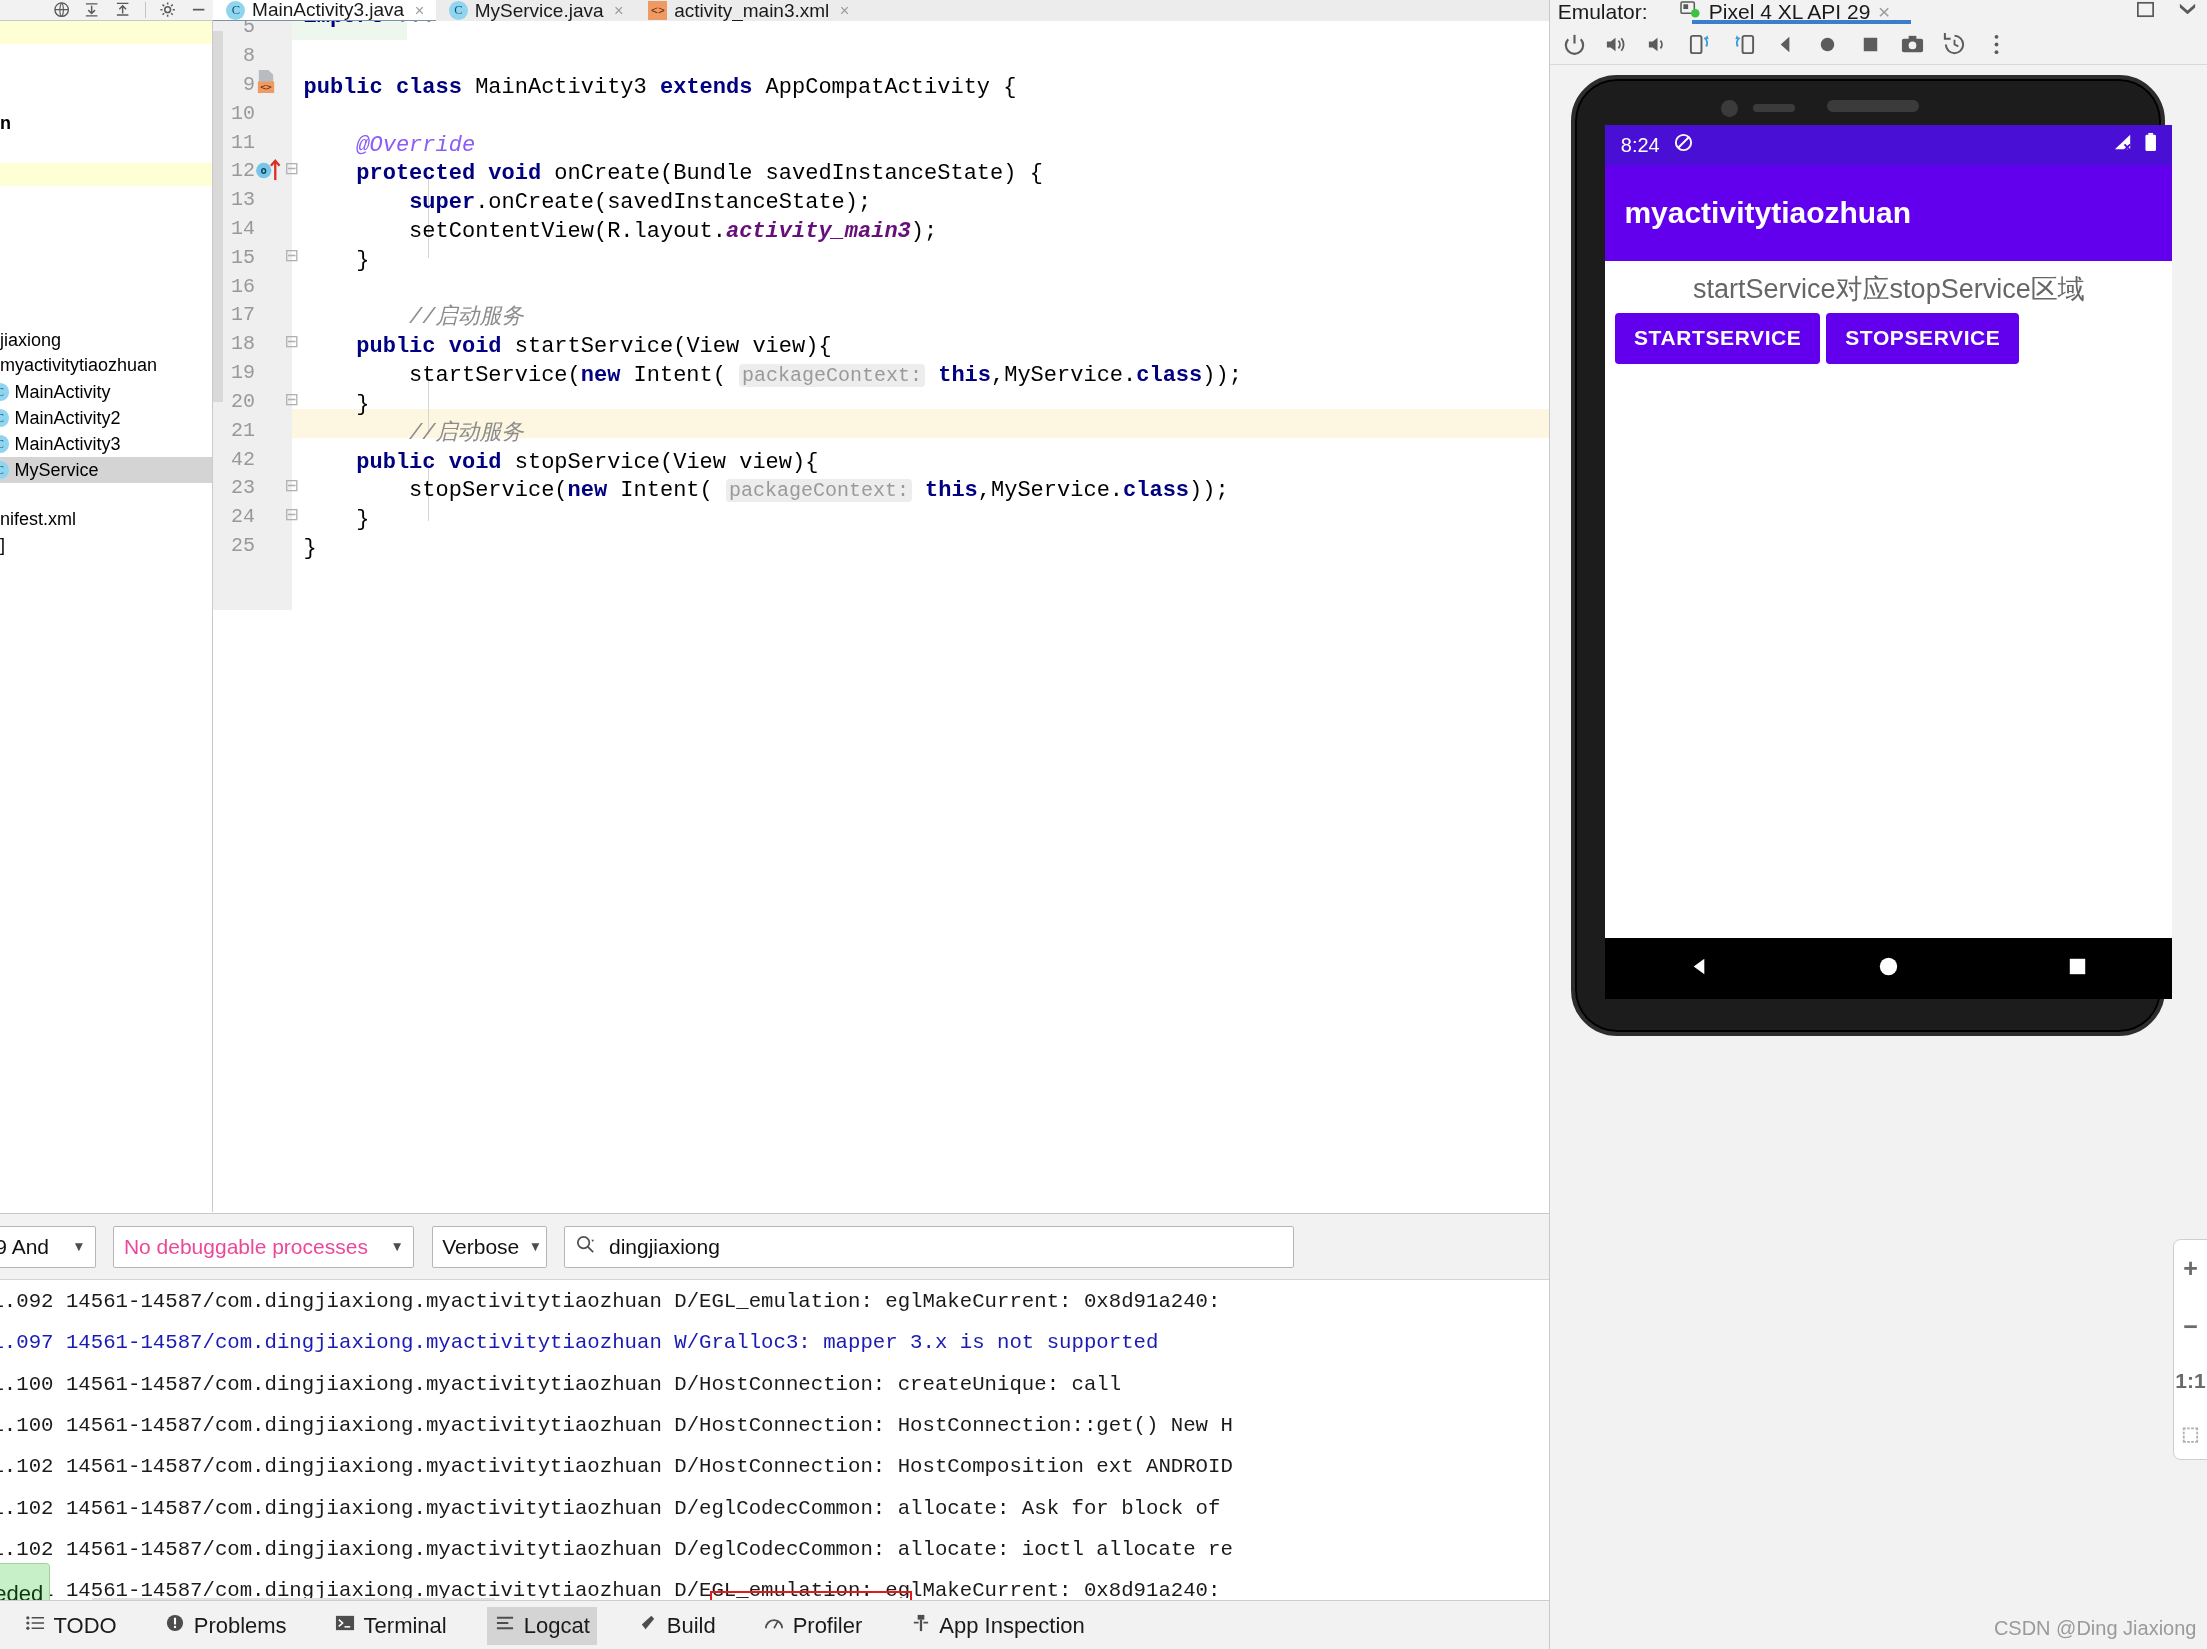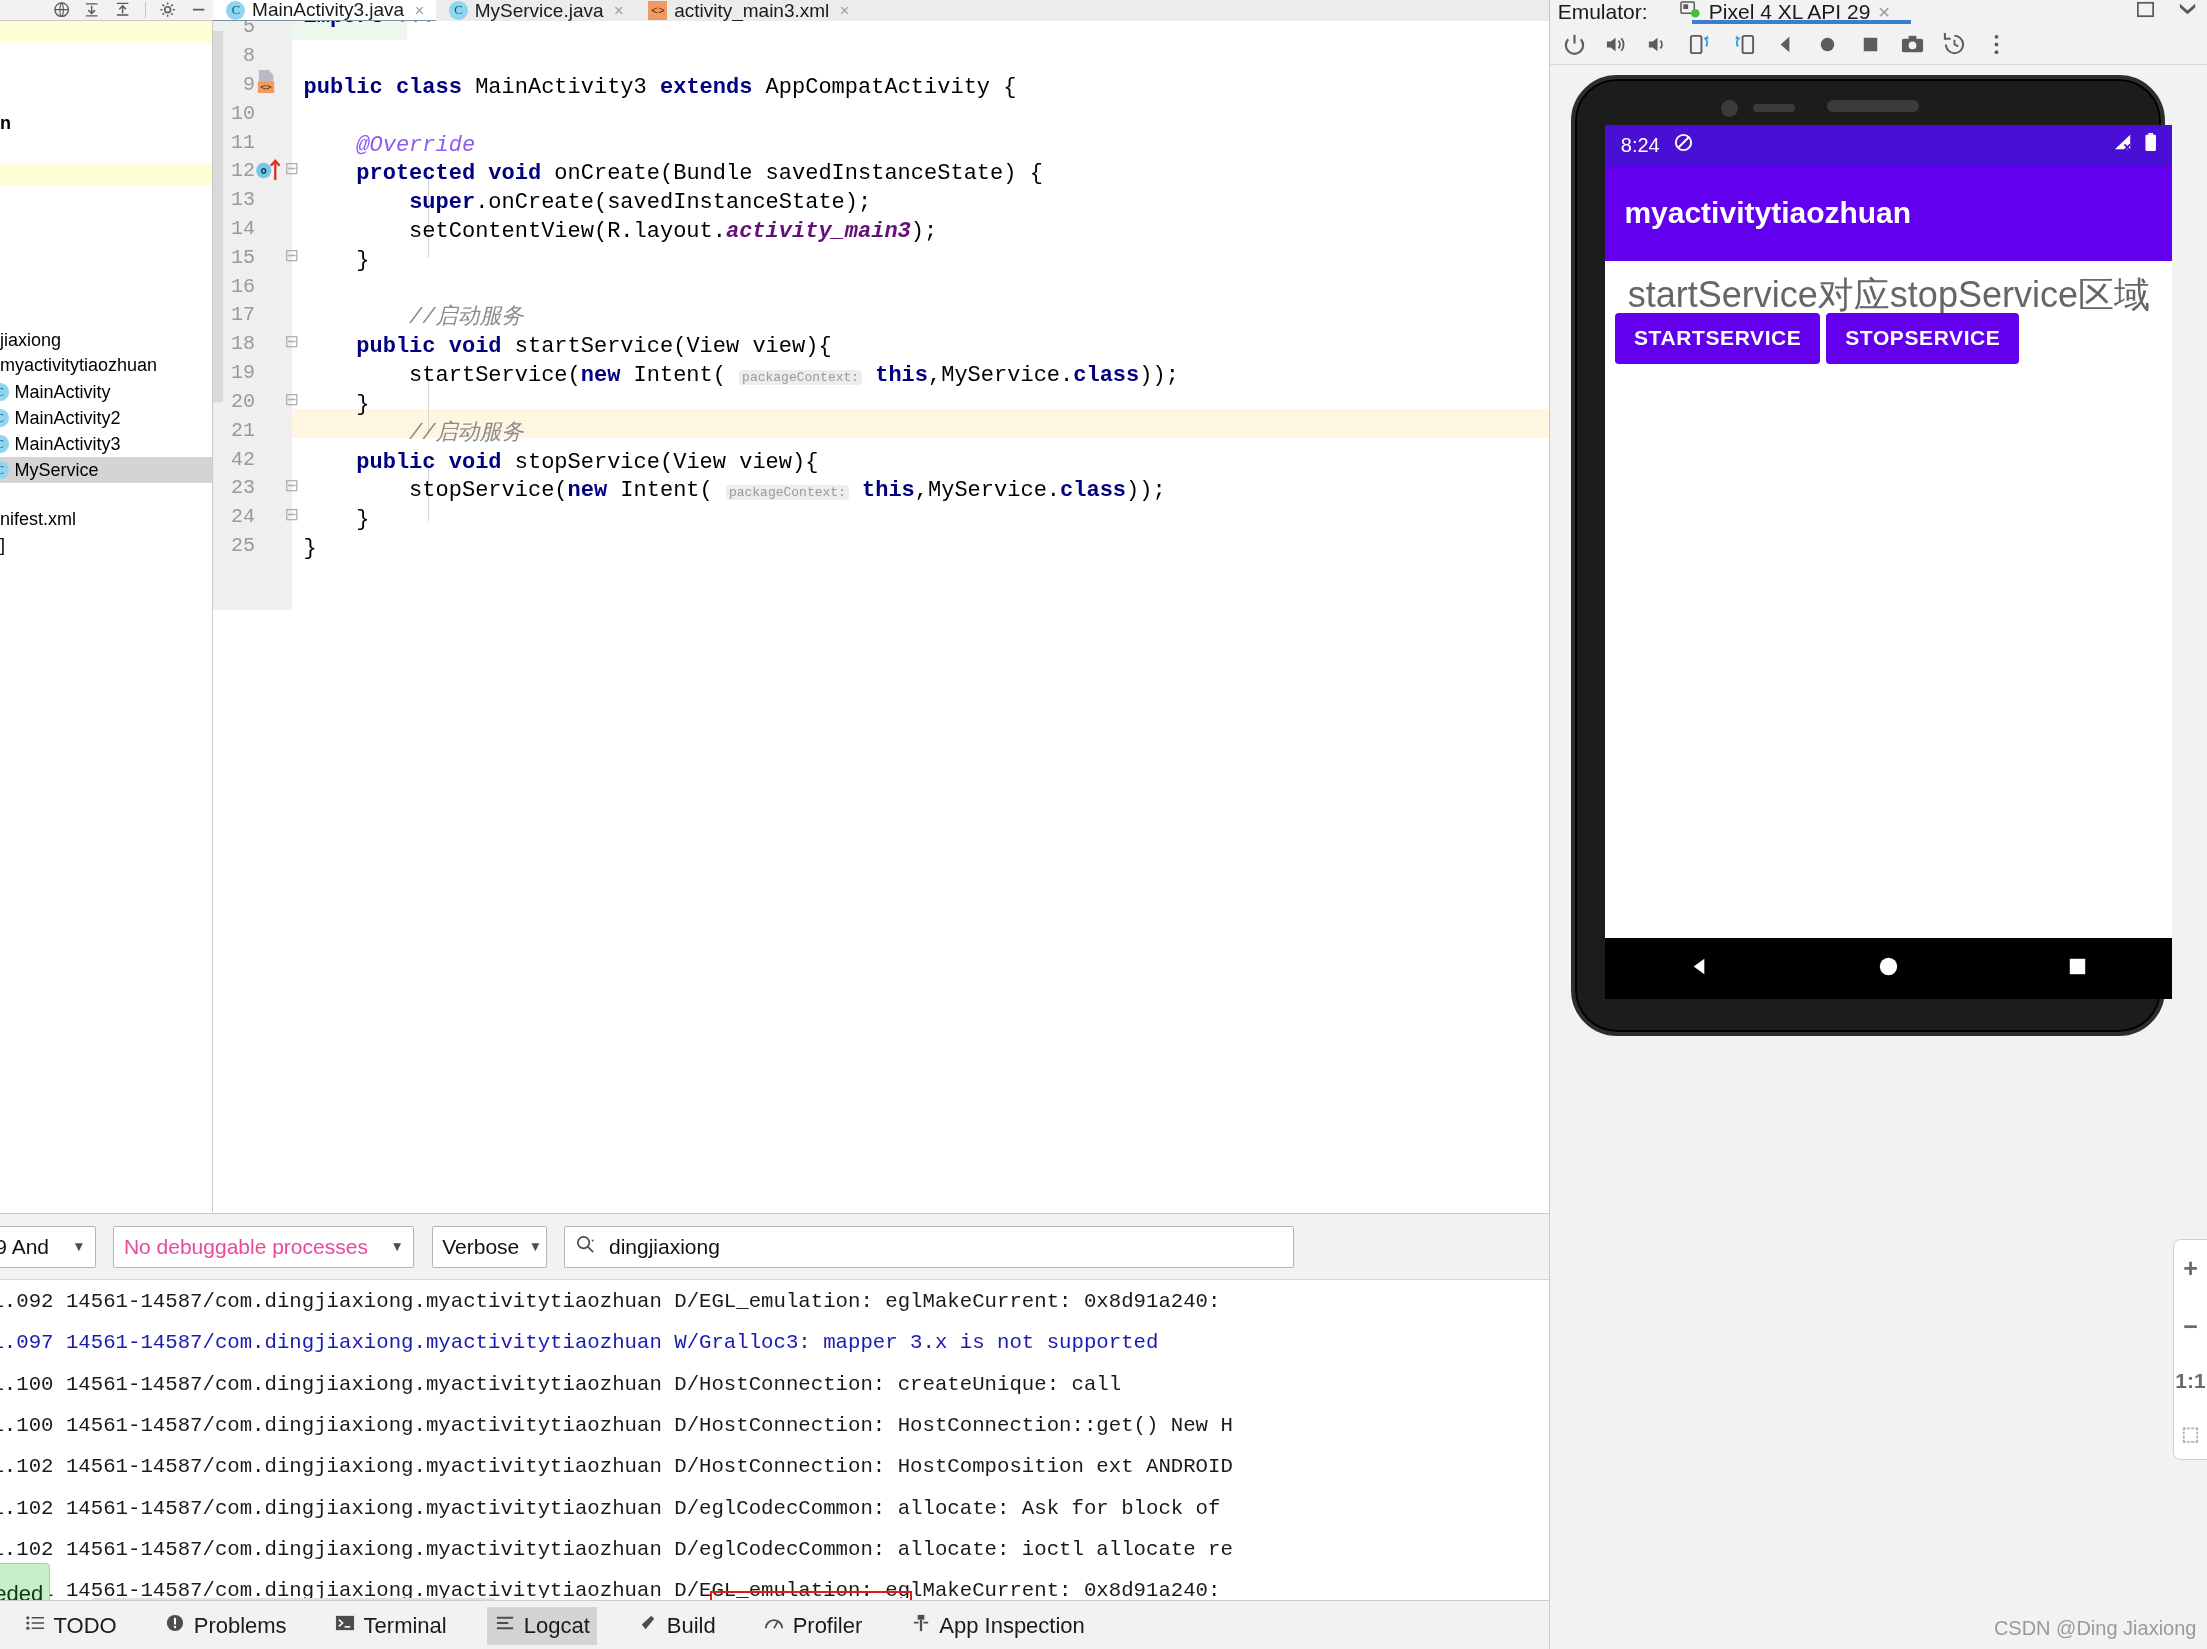--- a/index.html
+++ b/index.html
@@ -90,21 +90,21 @@
     line-height: 29px; color: #000; white-space: pre;
   }
   .cline { position: absolute; left: 11.5px; height: 29px; white-space: pre; }
   .hl-line { position:absolute; left:0; right:0; height:29px; background:#fdf7e2; }
   .kw { color:#000080; font-weight: bold; }
   .anno { color: #8b5cf6; font-style: italic; }
   .cmt { color: #8c8c8c; font-style: italic; }
   .field { color: #660e7a; font-weight: bold; font-style: italic; }
   .hint {
     background: #ededed; color: #9a9a9a; border-radius: 3.8px; padding: 0 2.9px;
-    font-size: 13px;
+    font-size: 20px;
   }
   .vline { position: absolute; width: 1px; background: #d6d6d6; }
 
   
   .logpanel { position: absolute; left: 0; top: 1213px; width: 1549px; height: 384px; background: #fff; }
   .logbar {
     position: absolute; left: 0; top: 0; width: 1549px; height: 67px;
     background: #f2f2f2; border-top: 1px solid #c9c9c9; border-bottom: 1px solid #d4d4d4;
     display: flex; align-items: center; gap: 17.3px; padding-left: 0;
   }
@@ -180,21 +180,21 @@
     background: #4a0fd4; display: flex; align-items: center; padding: 0 15.4px;
     color: #fff; font-size: 20px;
   }
   .appbar {
     position: absolute; left: 0; top: 40px; width: 567px; height: 96px;
     background: #6200ee; display: flex; align-items: center; padding-left: 19px;
   }
   .appbar-title { color: #fff; font-size: 30px; font-weight: bold; }
   .tv-hint {
     position: absolute; left: 0; top: 136px; width: 567px; text-align: center;
-    font-size: 36px; color: #666; padding-top: 9.6px;
+    font-size: 27px; color: #666; padding-top: 9.6px;
   }
   .btnrow { position: absolute; left: 9.6px; top: 188px; display: flex; gap: 5.8px; }
   .mbtn {
     background: #6200ee; color: #fff; font-size: 21px; font-weight: bold;
     padding: 13.4px 19px; border-radius: 3.8px; letter-spacing: 0.6px;
   }
   .navbar {
     position: absolute; left: 0; bottom: 0; width: 567px; height: 61px;
     background: #000; display: flex; align-items: center; justify-content: space-around;
   }

